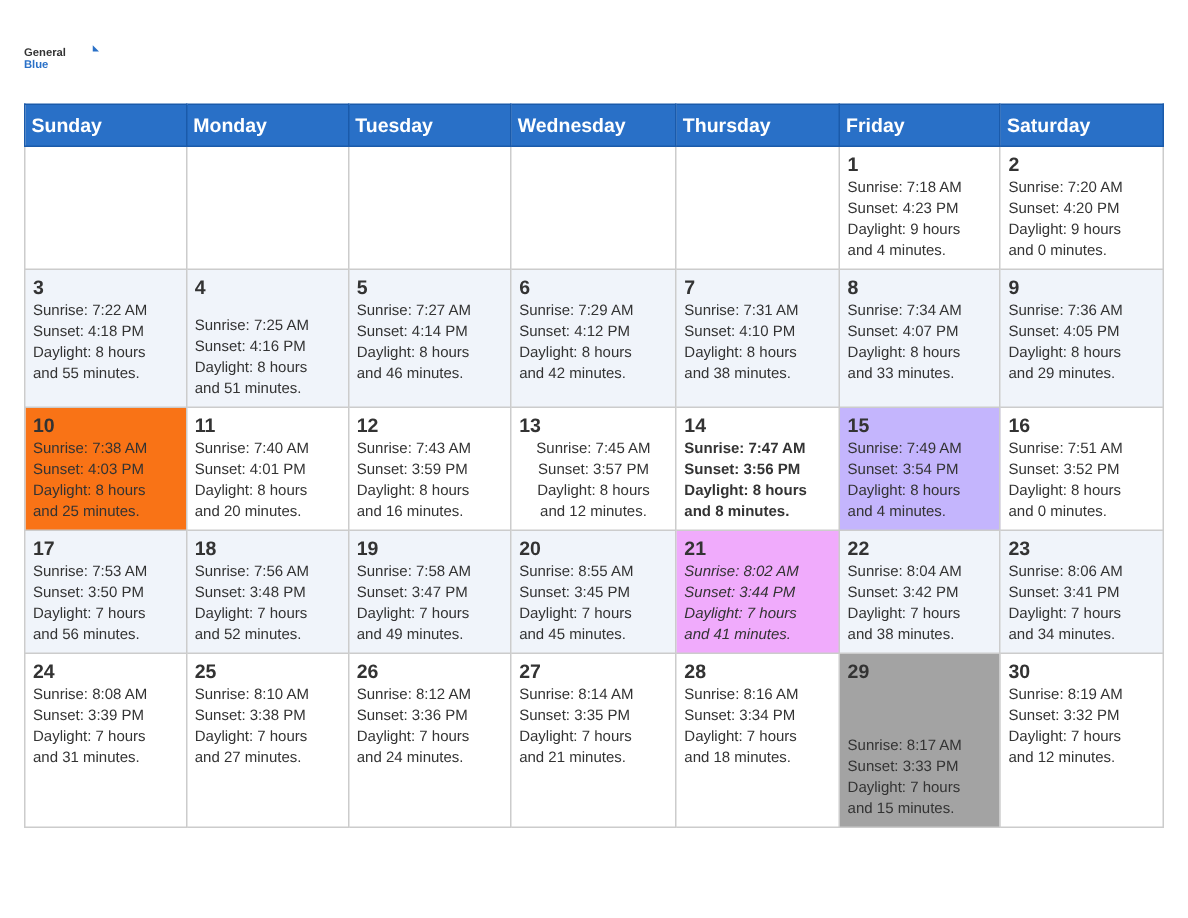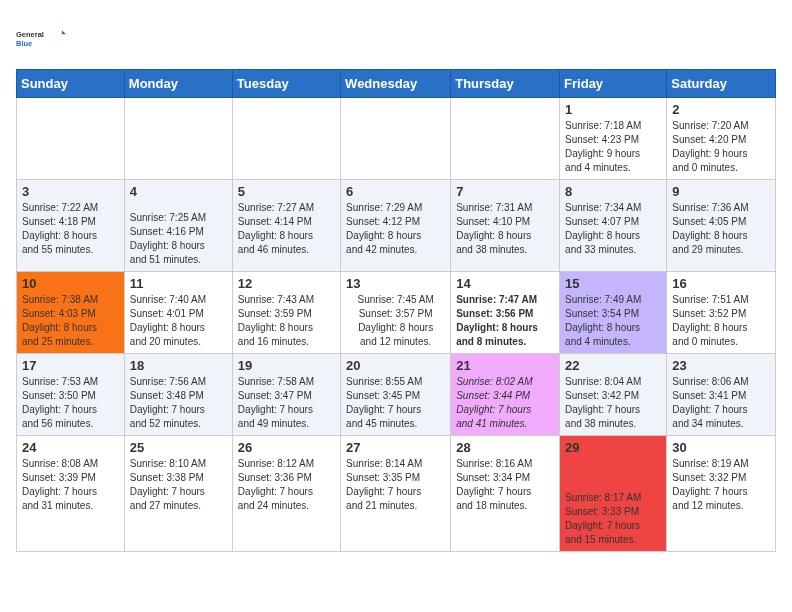--- a/index.html
+++ b/index.html
@@ -310,21 +310,21 @@
 Daylight: 7 hours
 and 21 minutes.</div>
         </td>
         <td style="background: rgb(255, 255, 255);">
           <span class="day-number">28</span>
           <div class="day-info" style="white-space: pre-line;">Sunrise: 8:16 AM
 Sunset: 3:34 PM
 Daylight: 7 hours
 and 18 minutes.</div>
         </td>
-        <td style="background: #ef4444;">
+        <td style="background: #a3a3a3;">
           <span class="day-number">29</span>
           <div class="day-info" style="white-space: pre-line; margin-top: 36px;">Sunrise: 8:17 AM
 Sunset: 3:33 PM
 Daylight: 7 hours
 and 15 minutes.</div>
         </td>
         <td style="background: rgb(255, 255, 255);">
           <span class="day-number">30</span>
           <div class="day-info" style="white-space: pre-line;">Sunrise: 8:19 AM
 Sunset: 3:32 PM

